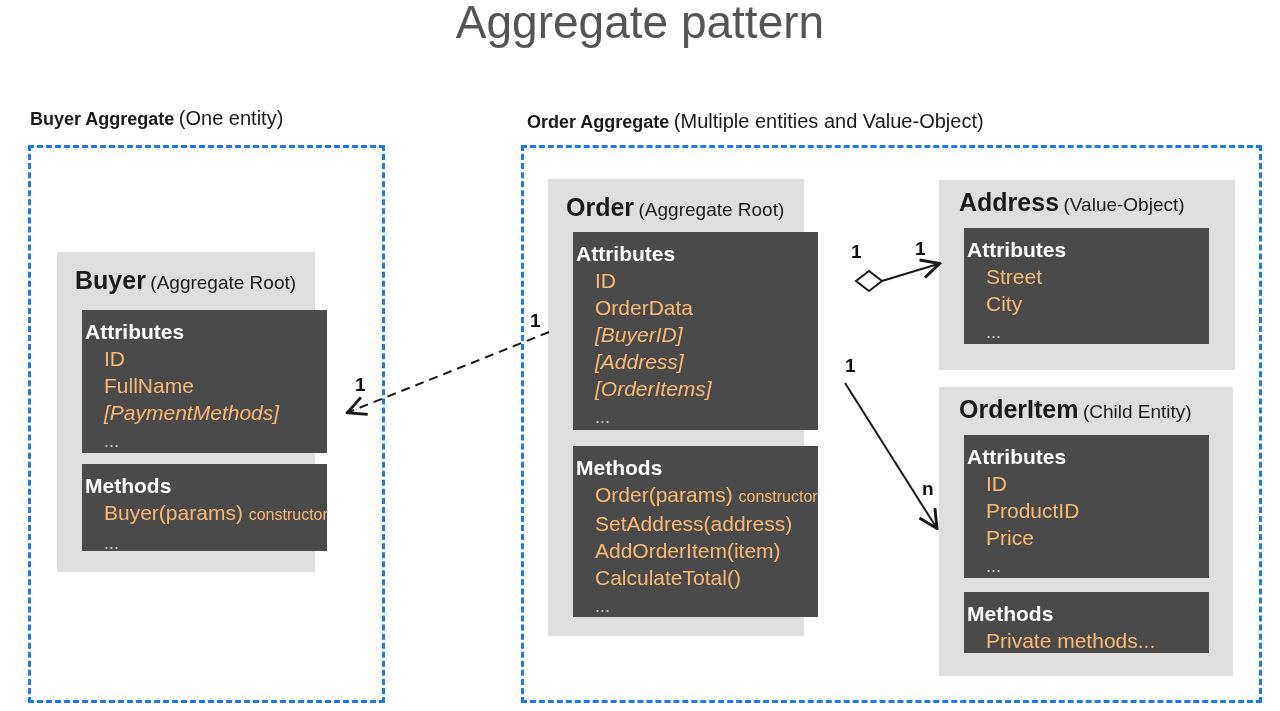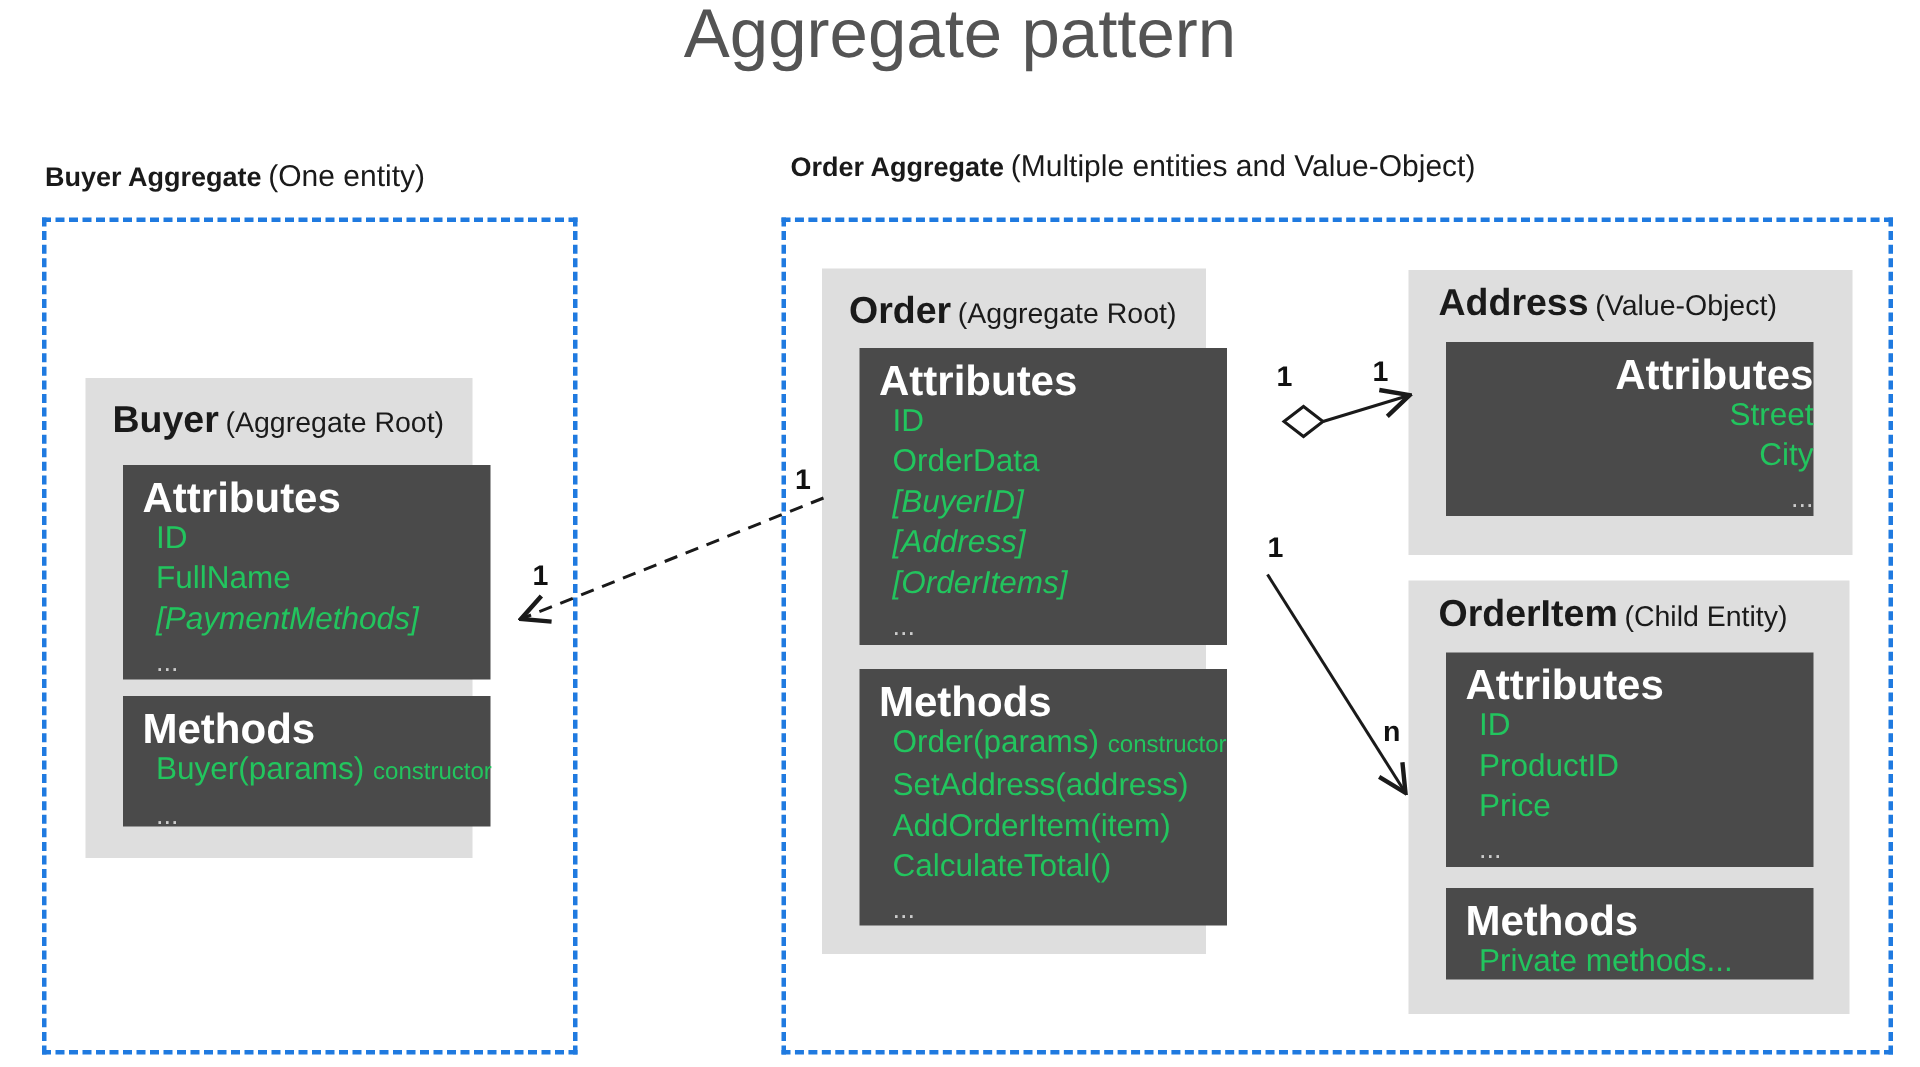--- a/index.html
+++ b/index.html
@@ -79,32 +79,32 @@
 
   
   .panel {
     position: absolute;
     background: #4a4a4a;
     box-sizing: border-box;
     padding: 8px 0 8px 0;
   }
   .panel-heading {
     color: #ffffff;
-    font-size: 28px;
+    font-size: 21px;
     font-weight: bold;
     line-height: 27px;
-    padding-left: 13px;
+    padding-left: 3px;
   }
   .panel-list {
     list-style: none;
     margin: 0;
     padding: 0 0 0 22px;
   }
   .panel-list li {
-    color: #22c55e;
+    color: #fdba74;
     font-size: 21px;
     line-height: 27px;
     font-weight: 300;
     white-space: nowrap;
   }
   .panel-list li.italic {
     font-style: italic;
   }
   .panel-list li.dots {
     font-size: 18px;
@@ -165,21 +165,21 @@
 
     <div class="panel" style="left:25px; top:212px; width:245px; height:87px;">
       <div class="panel-heading">Methods</div>
       <ul class="panel-list">
         <li><span>Buyer(params) </span><span class="small">constructor</span></li>
         <li class="dots">...</li>
       </ul>
     </div>
   </div>
 
-  <div class="group-header" style="left:527px; top:100px;">
+  <div class="group-header" style="left:527px; top:110px;">
     <span class="gh-main">Order Aggregate</span>
     <span class="gh-sub">(Multiple entities and Value-Object)</span>
   </div>
 
   <div class="aggregate-box" style="left:521px; top:145px; width:741px; height:558px;"></div>
 
   <div class="entity-card" style="left:548px; top:179px; width:256px; height:457px;">
     <div class="entity-title" style="left:18px; top:14px;">
       <span class="et-main">Order</span>
       <span class="et-sub">(Aggregate Root)</span>
@@ -202,21 +202,21 @@
       <ul class="panel-list">
         <li><span>Order(params) </span><span class="small">constructor</span></li>
         <li>SetAddress(address)</li>
         <li>AddOrderItem(item)</li>
         <li>CalculateTotal()</li>
         <li class="dots">...</li>
       </ul>
     </div>
   </div>
 
-  <div class="entity-card" style="left:939px; top:180px; width:296px; height:190px;text-align:right;">
+  <div class="entity-card" style="left:939px; top:180px; width:296px; height:190px;">
     <div class="entity-title" style="left:20px; top:8px;">
       <span class="et-main">Address</span>
       <span class="et-sub">(Value-Object)</span>
     </div>
 
     <div class="panel" style="left:25px; top:48px; width:245px; height:116px;">
       <div class="panel-heading">Attributes</div>
       <ul class="panel-list">
         <li>Street</li>
         <li>City</li>

